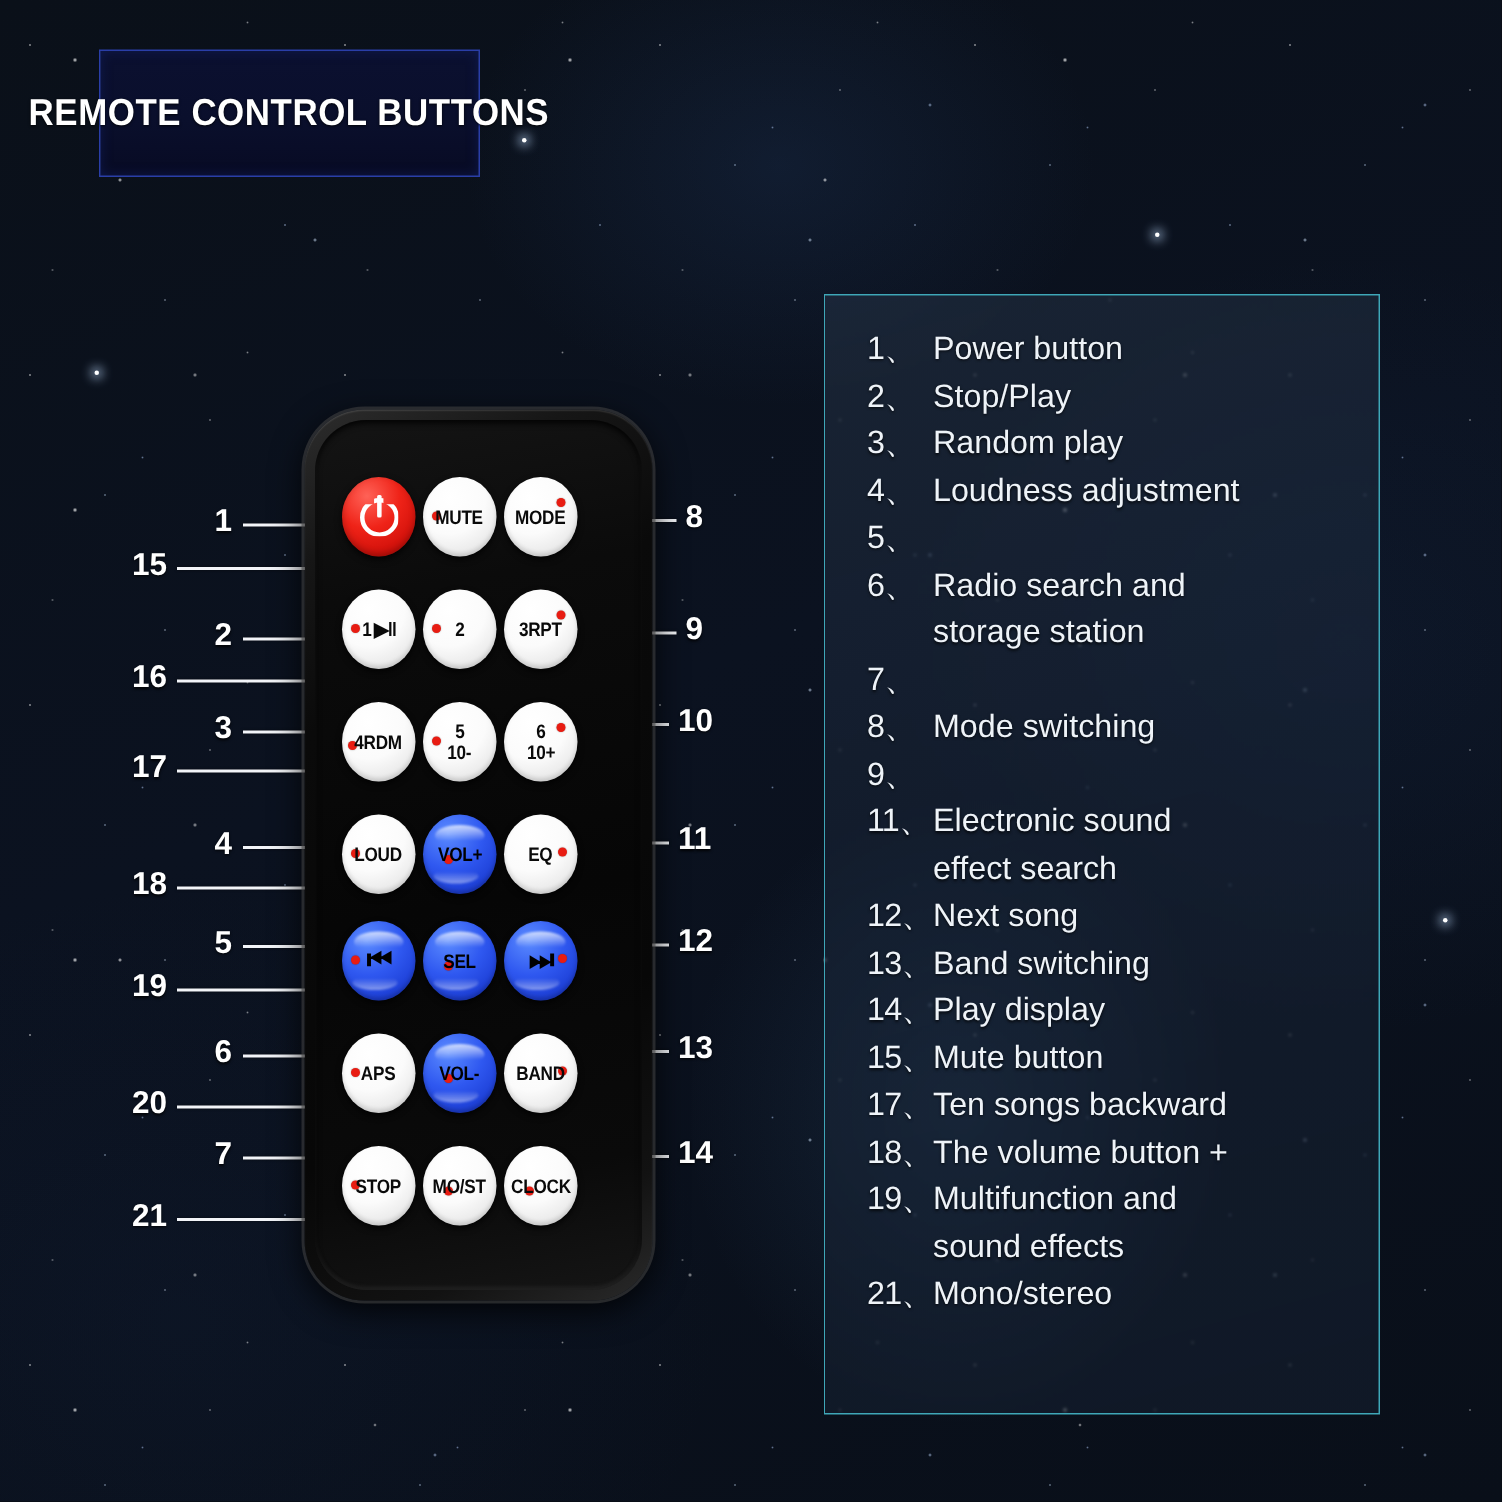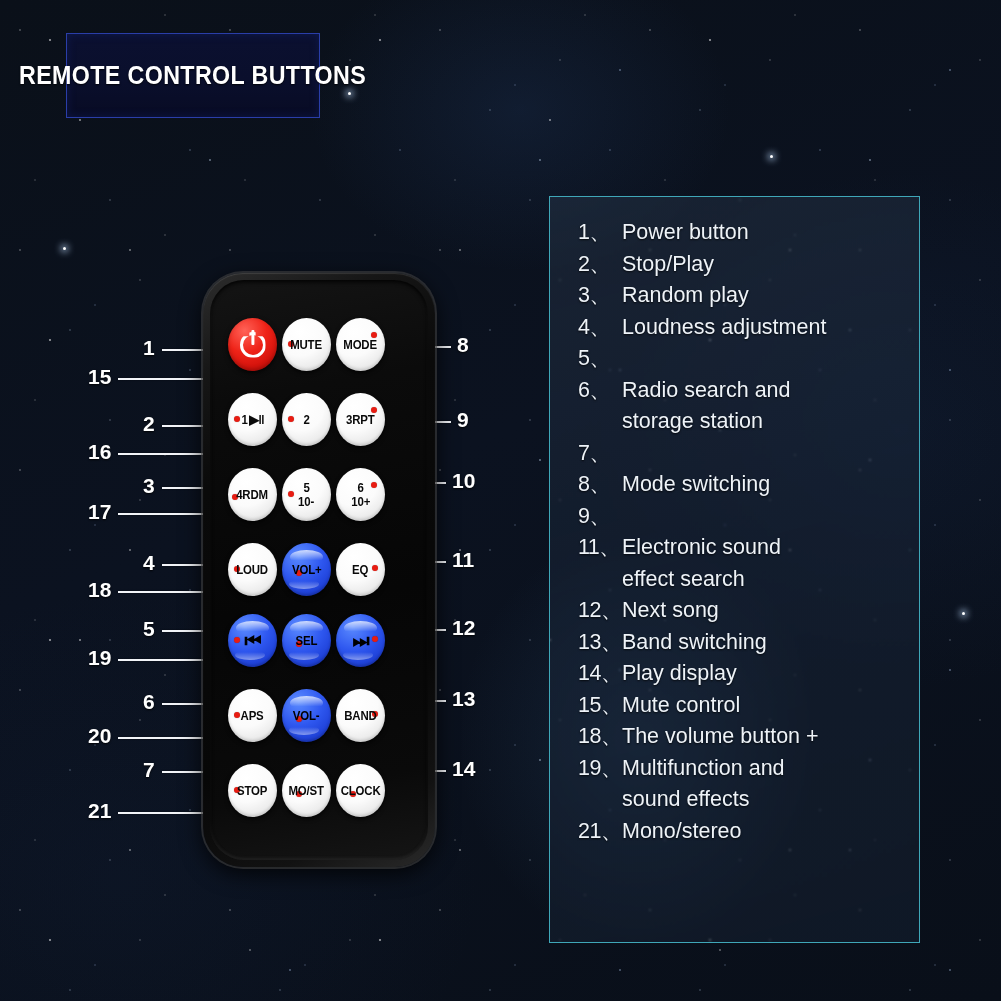--- a/index.html
+++ b/index.html
@@ -459,21 +459,22 @@
         <li><span class="idx">6、</span><span class="txt">Radio search and
 storage station</span></li>
         <li><span class="idx">7、</span></li>
         <li><span class="idx">8、</span><span class="txt">Mode switching</span></li>
         <li><span class="idx">9、</span></li>
         <li><span class="idx">11、</span><span class="txt">Electronic sound
 effect search</span></li>
         <li><span class="idx">12、</span><span class="txt">Next song</span></li>
         <li><span class="idx">13、</span><span class="txt">Band switching</span></li>
         <li><span class="idx">14、</span><span class="txt">Play display</span></li>
-        <li><span class="idx">15、</span><span class="txt">Mute control</span></li>
+        <li><span class="idx">15、</span><span class="txt">Mute button</span></li>
+        <li><span class="idx">17、</span><span class="txt">Ten songs backward</span></li>
         <li><span class="idx">18、</span><span class="txt">The volume button +</span></li>
         <li><span class="idx">19、</span><span class="txt">Multifunction and
 sound effects</span></li>
         <li><span class="idx">21、</span><span class="txt">Mono/stereo</span></li>
       </ul>
   </div>
 
 </div>
 
 </body></html>

